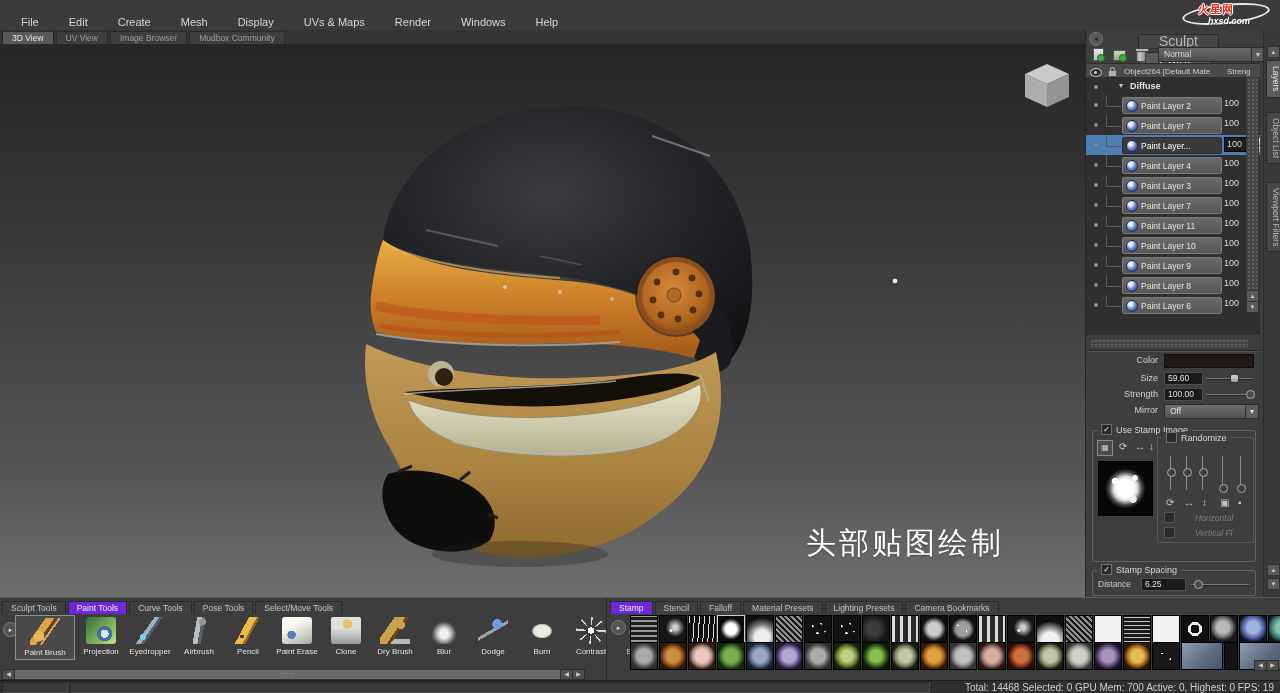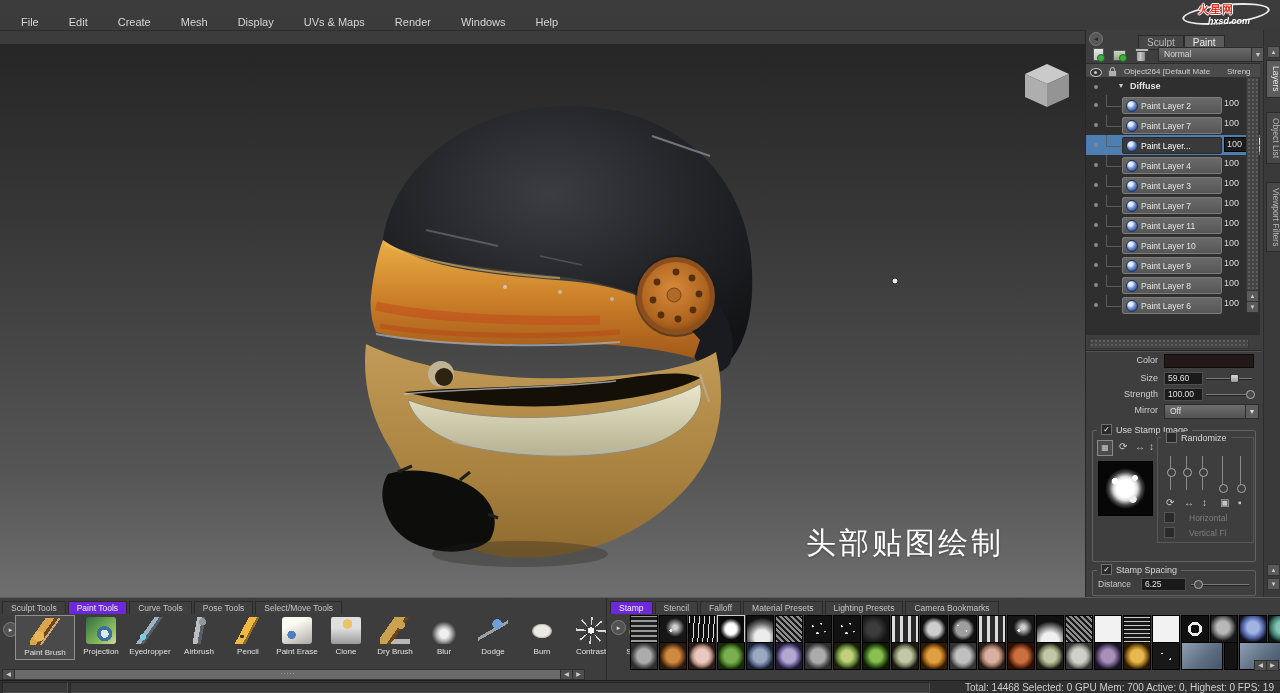--- a/index.html
+++ b/index.html
@@ -34,22 +34,22 @@
            border-radius:50%;transform:rotate(-6deg);opacity:.95;}
   .wm-brand{position:absolute;left:16px;top:1px;font-size:11px;font-weight:bold;color:#e03020;
             text-shadow:-1px 0 #fff,1px 0 #fff,0 -1px #fff,0 1px #fff;letter-spacing:1px;}
   .wm-domain{position:absolute;left:26px;top:15px;font-size:9px;font-style:italic;font-weight:bold;
              color:#ffffff;text-shadow:1px 1px 1px #333;}
 
   
   .rightpanel{top:30px;left:1085px;width:195px;height:567px;background:#3e3e3e;border-left:1px solid #262626;}
   .rp-round{left:3px;top:2px;width:12px;height:12px;border-radius:50%;background:#585858;
             border:1px solid #777;font-size:7px;color:#222;text-align:center;line-height:12px;}
-  .rp-tab{height:13px;line-height:13px;font-size:10px;color:#b8b8b8;background:#464646;
-          border:1px solid #2a2a2a;padding:0 8px;display:inline-block;}
+  .rp-tab{height:13px;line-height:13px;font-size:14px;color:#b8b8b8;background:#464646;
+          border:1px solid #2a2a2a;padding:0 20px;display:inline-block;}
   .rp-tab.active{background:#5a5a5a;color:#ececec;}
   .ic-btn{width:13px;height:13px;position:absolute;top:18px;}
   .ic-page{background:linear-gradient(#e8e8e8,#c0c0c0);border:1px solid #555;width:9px;height:11px;}
   .ic-page::after{content:"";position:absolute;right:-2px;bottom:-2px;width:6px;height:6px;border-radius:50%;
                   background:#3fae3f;border:1px solid #1d6b1d;}
   .ic-dup{background:linear-gradient(#cdd6c2,#8fa784);border:1px solid #555;width:11px;height:9px;top:20px;}
   .ic-dup::after{content:"";position:absolute;right:-2px;bottom:-2px;width:6px;height:6px;border-radius:50%;
                  background:#3fae3f;border:1px solid #1d6b1d;}
   .ic-trash{width:8px;height:10px;background:linear-gradient(90deg,#9a9a9a,#c8c8c8 40%,#8a8a8a);
             border:1px solid #444;border-radius:1px 1px 2px 2px;top:20px;}
@@ -119,21 +119,21 @@
      background-image:radial-gradient(circle at 30% 36%,#fff 0 6%,transparent 7%),
                       radial-gradient(circle at 68% 30%,#fff 0 5%,transparent 6%),
                       radial-gradient(circle at 64% 70%,#eee 0 7%,transparent 8%),
                       radial-gradient(circle at 50% 50%,#ffffff 0 24%,#dcdcdc 32%,rgba(255,255,255,.25) 44%,transparent 54%);}
   .smallbtn{position:absolute;width:14px;height:14px;background:#4c4c4c;border:1px solid #8a8a8a;color:#cfcfcf;
             font-size:8px;text-align:center;line-height:14px;}
   .gicon{position:absolute;color:#c6c6c6;font-size:10px;line-height:10px;}
   .subbox{position:absolute;left:64px;top:6px;width:95px;height:104px;border:1px solid #575757;}
   .rand-track{position:absolute;top:18px;width:1px;height:34px;background:#8a8a8a;}
   .rand-thumb{position:absolute;width:7px;height:7px;border-radius:50%;background:#3e3e3e;border:1px solid #ababab;}
-  .dimlabel{position:absolute;font-size:8.5px;color:#7e7e7e;display:flex;gap:14px;align-items:center;}
+  .dimlabel{position:absolute;font-size:8.5px;color:#7e7e7e;display:flex;gap:20px;align-items:center;font-style:italic;}
 
   .side-strip{position:absolute;left:177px;top:0;width:18px;height:567px;background:#3a3a3a;border-left:1px solid #2c2c2c;}
   .sidetab{position:absolute;left:2px;width:14px;background:#474747;border:1px solid #2a2a2a;color:#b8b8b8;
            font-size:8.5px;writing-mode:vertical-rl;text-align:center;padding:5px 0;}
   .sidetab.active{background:#5c5c5c;color:#eaeaea;}
 
   
   .tray{top:597px;left:0;width:1280px;height:83px;background:#3d3d3d;border-top:1px solid #5a5a5a;}
   .tray-tabs{position:absolute;top:2px;height:14px;display:flex;align-items:flex-end;}
   .ttab{height:12px;line-height:12px;font-size:8.5px;color:#c4c4c4;background:#3f3f3f;border:1px solid #2a2a2a;
@@ -224,20 +224,27 @@
       <span class="menu-item">Edit</span>
       <span class="menu-item">Create</span>
       <span class="menu-item">Mesh</span>
       <span class="menu-item">Display</span>
       <span class="menu-item">UVs &amp; Maps</span>
       <span class="menu-item">Render</span>
       <span class="menu-item">Windows</span>
       <span class="menu-item">Help</span>
     </div>
 
+  <div class="abs viewtabs">
+
+  <span class="vtab active">3D View</span>
+      <span class="vtab">UV View</span>
+      <span class="vtab">Image Browser</span>
+      <span class="vtab">Mudbox Community</span>
+    </div>
 
   <div class="abs viewport">
     <svg width="1085" height="553" viewBox="0 0 1085 553">
       <defs>
         <radialGradient id="domeG" cx="45%" cy="35%" r="75%">
           <stop offset="0%" stop-color="#3b3d42"></stop>
             <stop offset="55%" stop-color="#222428"></stop>
             <stop offset="100%" stop-color="#121315"></stop>
         </radialGradient>
         <linearGradient id="bandG" x1="0" y1="0" x2="0" y2="1">

